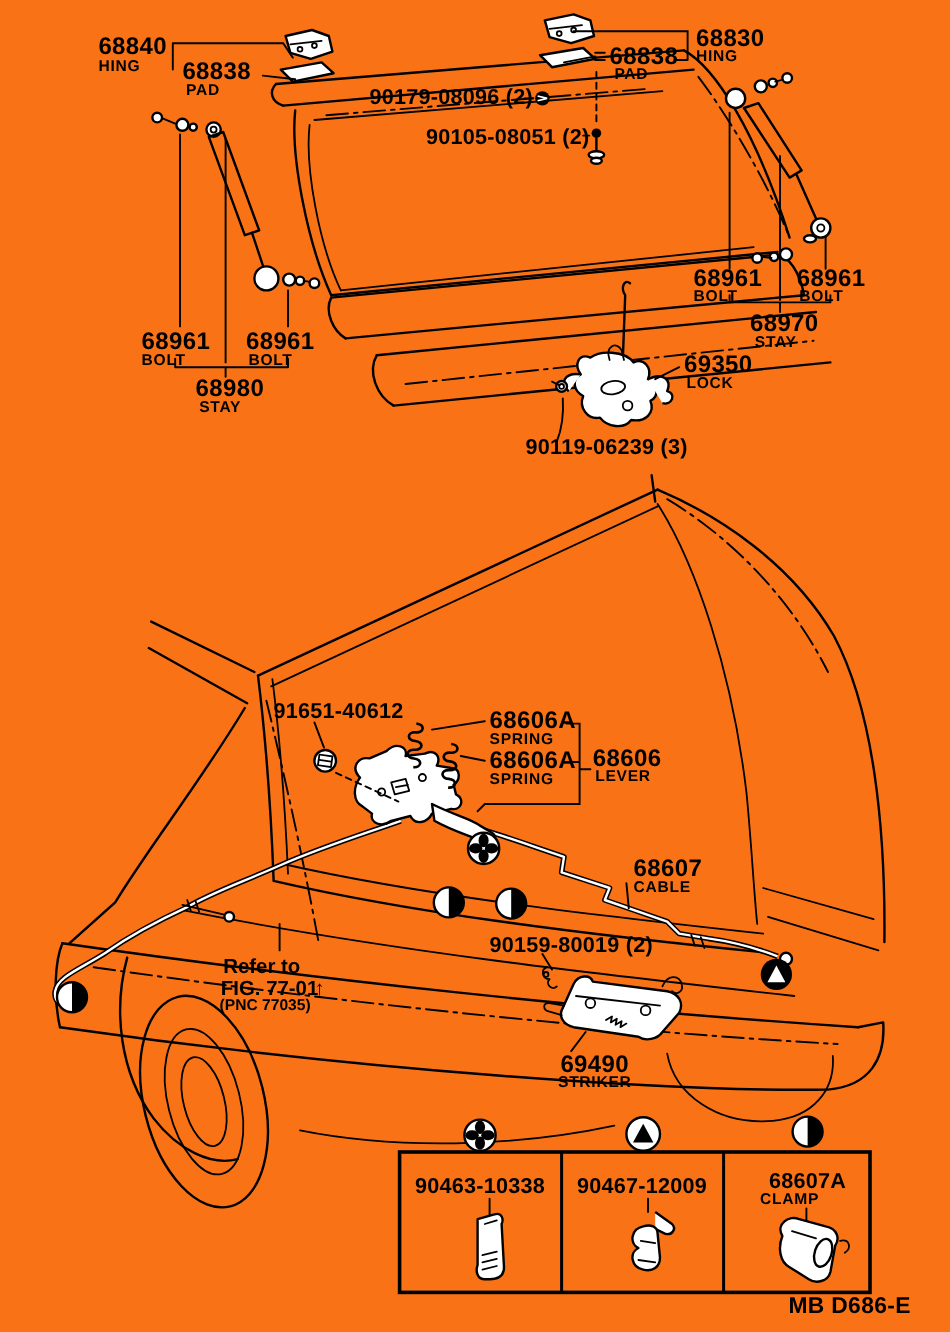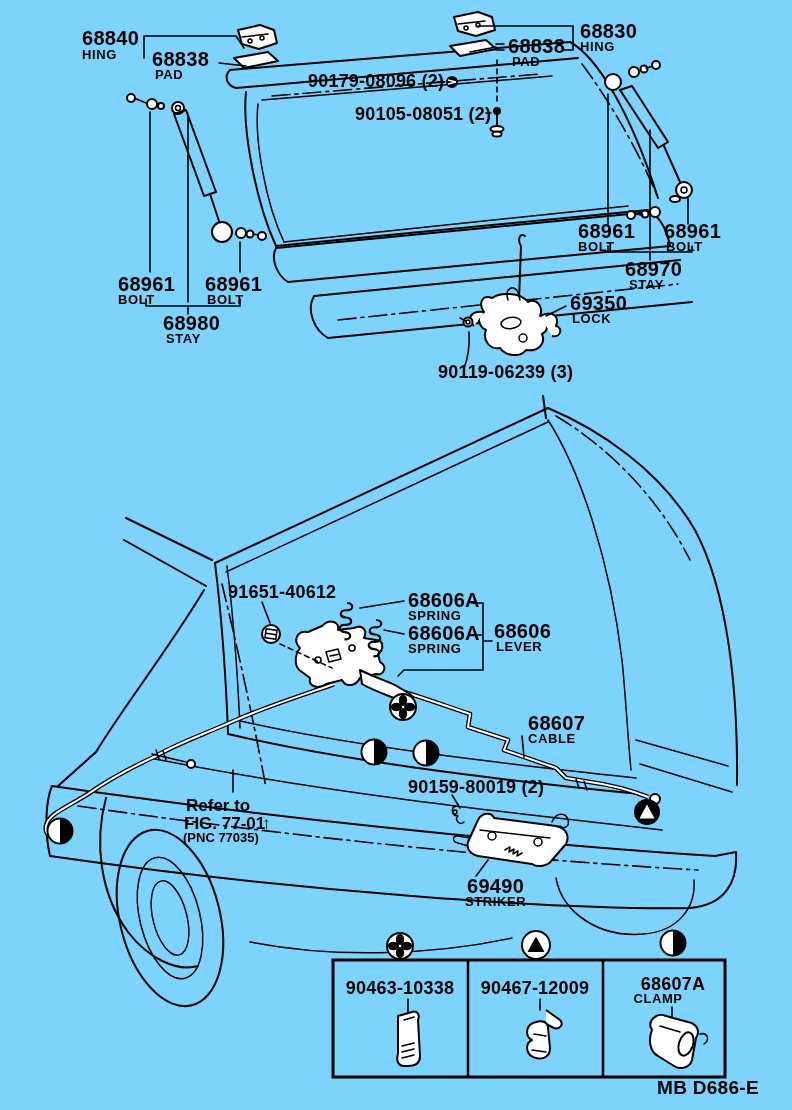--- a/index.html
+++ b/index.html
@@ -1,16 +1,16 @@
 <!DOCTYPE html>
 <html><head>
 <meta charset="utf-8">
 <style>
   html,body{margin:0;padding:0;background:#fff;}
-  .canvas{position:relative;width:792px;height:1110px;background:#7dd3fc;overflow:hidden;}
+  .canvas{position:relative;width:792px;height:1110px;background:#f97316;overflow:hidden;}
   svg{display:block;}
   .ln{stroke:#000;fill:none;stroke-width:2;stroke-linecap:round;stroke-linejoin:round;}
   .thin{stroke-width:1.5;}
   .lead{stroke:#000;fill:none;stroke-width:1.6;stroke-linecap:round;}
   .dash{stroke-dasharray:5 4;}
   .dashdot{stroke-dasharray:18 5 3 5;stroke-width:1.6;}
   .blob{fill:#fff;stroke:#000;stroke-width:2;stroke-linejoin:round;}
   .cableOuter{stroke:#000;stroke-width:4.6;fill:none;stroke-linejoin:round;}
   .cableInner{stroke:#fff;stroke-width:2;fill:none;stroke-linejoin:round;}
   text{fill:#000;}

